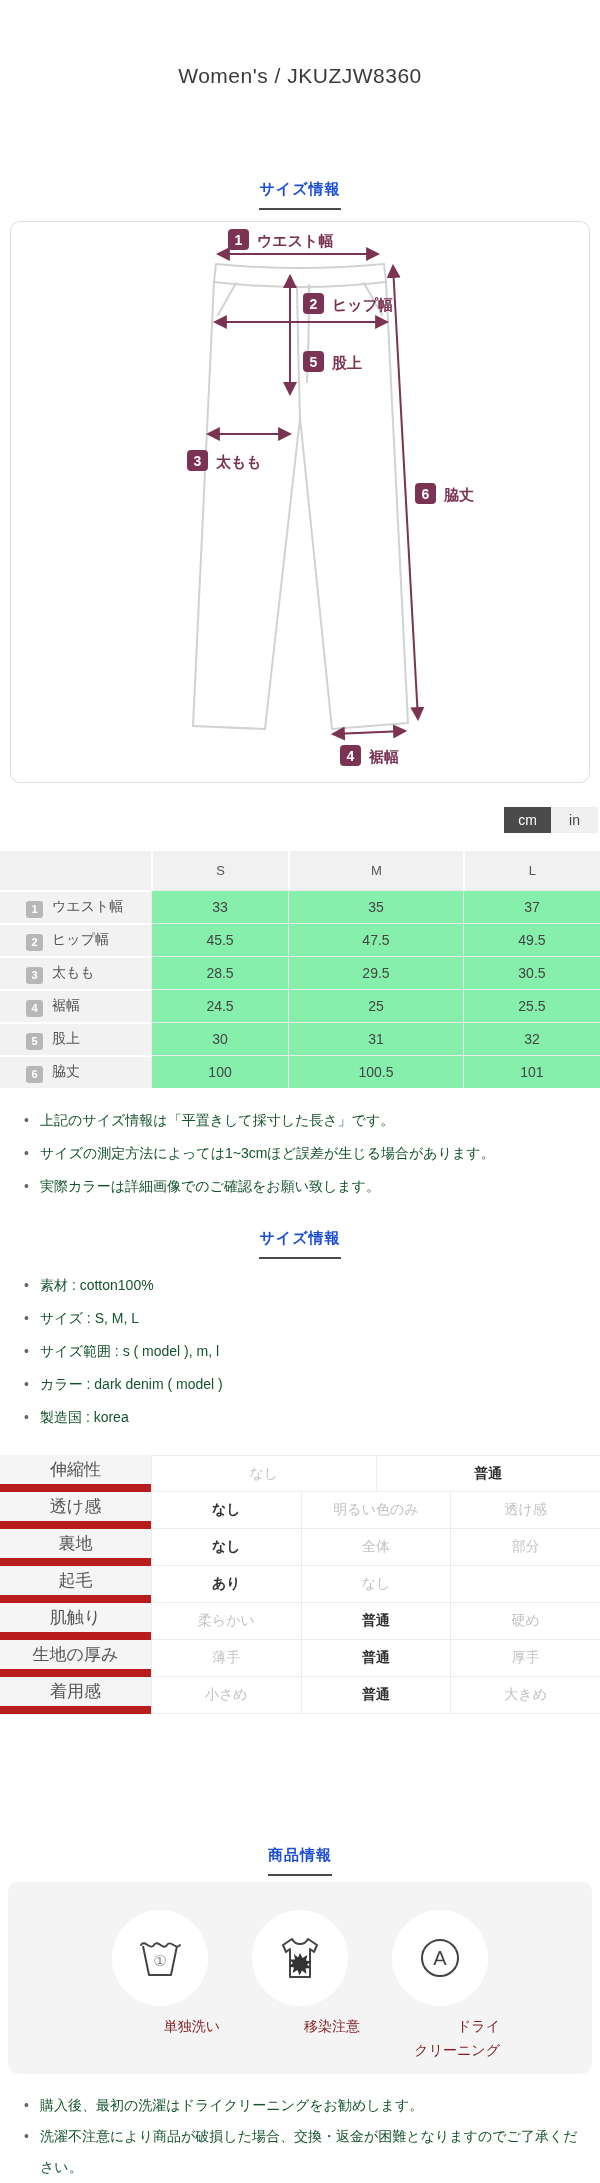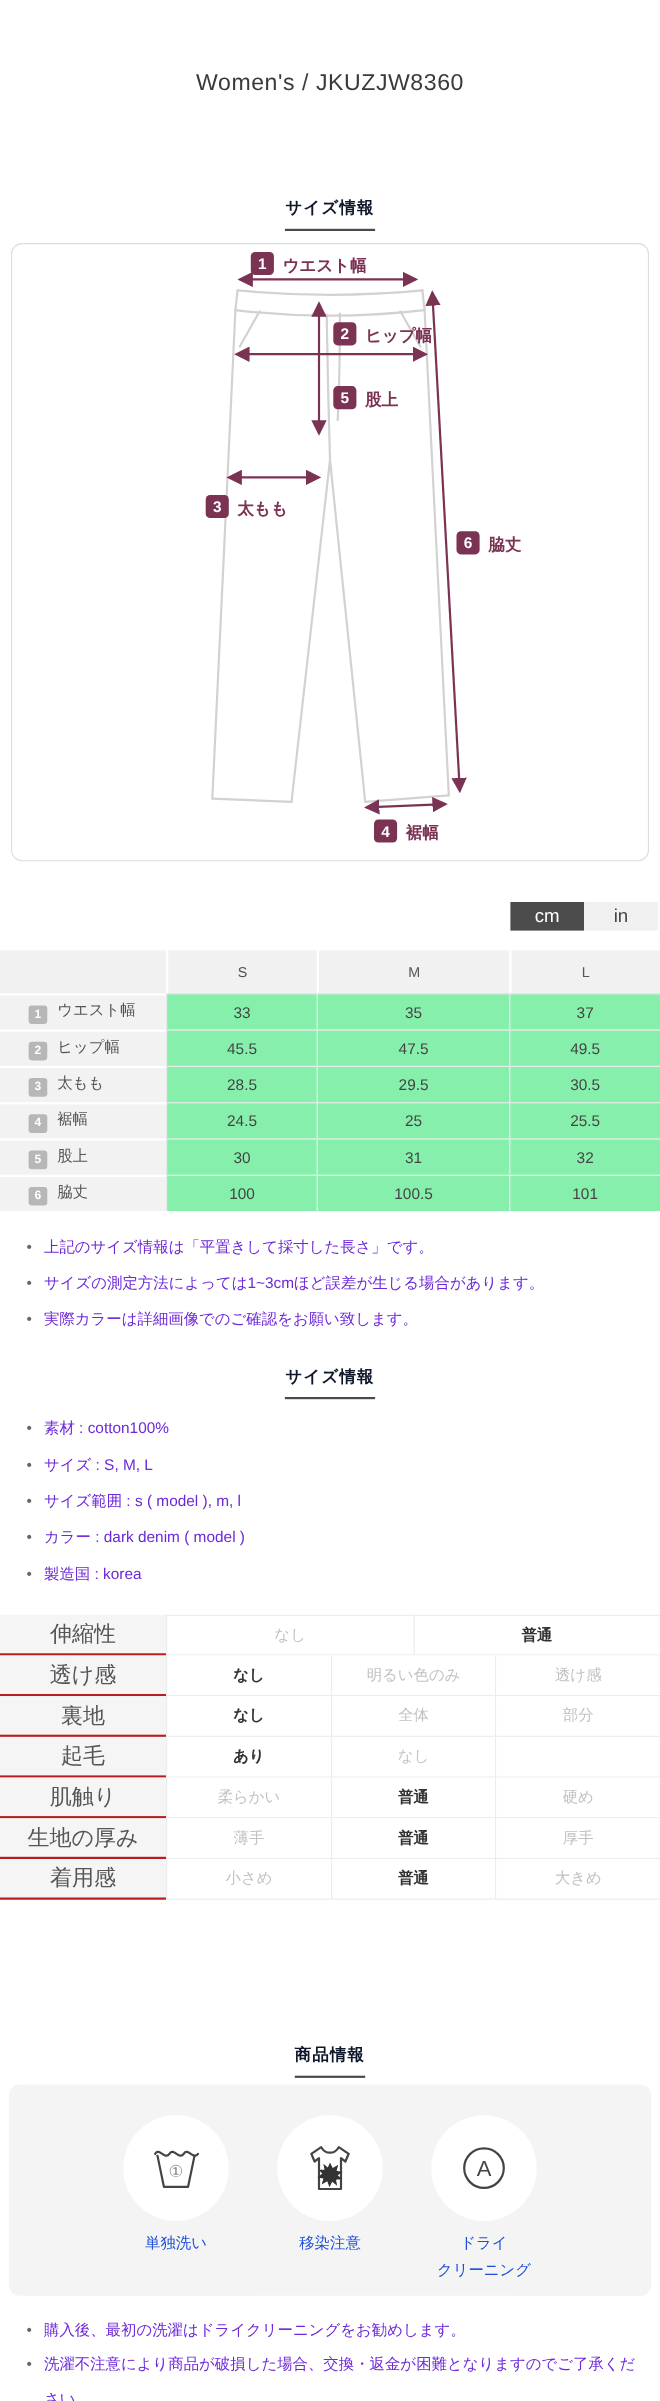--- a/index.html
+++ b/index.html
@@ -9,39 +9,39 @@
     color:#444; width:600px; margin:0 auto;
   }
   .page { width:600px; position:relative; }
 
   
   .title { margin-top:64px; text-align:center; font-size:21px; color:#3a3a3a; letter-spacing:.5px; }
 
   
   .sec-head { text-align:center; }
   .sec-head span {
-    display:inline-block; font-size:15px; font-weight:bold; color:#0f172a;
+    display:inline-block; font-size:15px; font-weight:bold; color:#1d4ed8;
     padding-bottom:9px; border-bottom:2px solid #4a4a4a; letter-spacing:1px;
   }
   .head1 { margin-top:92px; }
 
   
   .diagram-box {
     margin:11px 10px 0; border:1px solid #ddd; border-radius:10px;
     width:580px; height:562px; background:#fff; overflow:hidden;
   }
   .diagram-box svg { display:block; }
   .dia-label { font-size:15px; font-weight:600; fill:#7b3354; }
   .dia-num { font-size:14px; font-weight:bold; fill:#ffffff; text-anchor:middle; }
 
   
   .unit-toggle { display:flex; justify-content:flex-end; margin:24px 2px 0 0; }
   .unit-btn {
-    width:67px; height:26px; border:none; font-size:17px; cursor:pointer;
-    background:#f0f0f0; color:#444; font-family:inherit;margin-top:13px;
+    width:47px; height:26px; border:none; font-size:14px; cursor:pointer;
+    background:#f0f0f0; color:#444; font-family:inherit;
   }
   .unit-btn.active { background:#4b4b4b; color:#fff; }
 
   
   table.size { width:600px; margin-top:18px; border-collapse:separate; border-spacing:0; }
   table.size thead th {
     height:39px; background:#f1f1f1; font-weight:normal; font-size:13px; color:#555;
     border-left:2px solid #fff;
   }
   table.size thead th:first-child { border-left:none; width:151px; }
@@ -54,33 +54,33 @@
     border-top:1px solid #ececec; border-left:1px solid #ececec; height:33px;
   }
   .num-badge {
     display:inline-block; width:17px; height:17px; border-radius:3px;
     background:#b7b7b7; color:#fff; font-size:11px; font-weight:bold;
     line-height:17px; text-align:center; margin-right:9px; vertical-align:-2px;
   }
 
   
   ul.notes { list-style:none; margin-top:16px; padding-left:24px; }
-  ul.notes li { position:relative; padding-left:16px; font-size:14px; line-height:33px; color:#6d28d9; }
+  ul.notes li { position:relative; padding-left:16px; font-size:14px; line-height:33px; color:#14532d; }
   ul.notes li::before { content:"•"; position:absolute; left:0; color:#666; }
   ul.wrapnotes li { line-height:31px; padding-right:14px; }
 
   .head2 { margin-top:26px; }
   .bullets2 { margin-top:10px !important; }
 
   
   .feat-table { margin-top:21px; width:600px; }
   .feat-row { display:flex; height:37px; }
   .feat-label {
     width:151px; background:#f5f5f5; display:flex; align-items:center; justify-content:center;
-    font-size:20px; color:#555; border-bottom:2px solid #b91c1c;
+    font-size:17px; color:#555; border-bottom:8px solid #b91c1c;
   }
   .feat-row:first-child .feat-opt { border-top:1px solid #ececec; }
   .feat-opt {
     flex:1; display:flex; align-items:center; justify-content:center;
     font-size:14px; color:#c2c2c2; border-left:1px solid #ececec; border-bottom:1px solid #ececec;
     background:#fff;
   }
   .feat-opt.sel { color:#333; font-weight:bold; }
 
   .head3 { margin-top:132px; }
@@ -88,21 +88,21 @@
   
   .care-panel {
     margin:6px 8px 0; background:#f4f4f4; border-radius:10px;
     padding:28px 0 12px; display:flex; justify-content:center; gap:20px;
   }
   .care-item { width:120px; text-align:center; }
   .care-circle {
     width:96px; height:96px; border-radius:50%; background:#fff;
     margin:0 auto; display:flex; align-items:center; justify-content:center;
   }
-  .care-label { margin-top:8px; font-size:14px; color:#1d4ed8; line-height:24px; white-space:pre-line; }
+  .care-label { margin-top:8px; font-size:14px; color:#7f1d1d; line-height:24px; white-space:pre-line;text-align:right; }
 
   .bottom-notes { margin-top:32px; margin-bottom:20px; }
 </style>
 </head>
 <body>
 
 <div class="page">
 
   <div class="title">Women's / JKUZJW8360</div>
 

